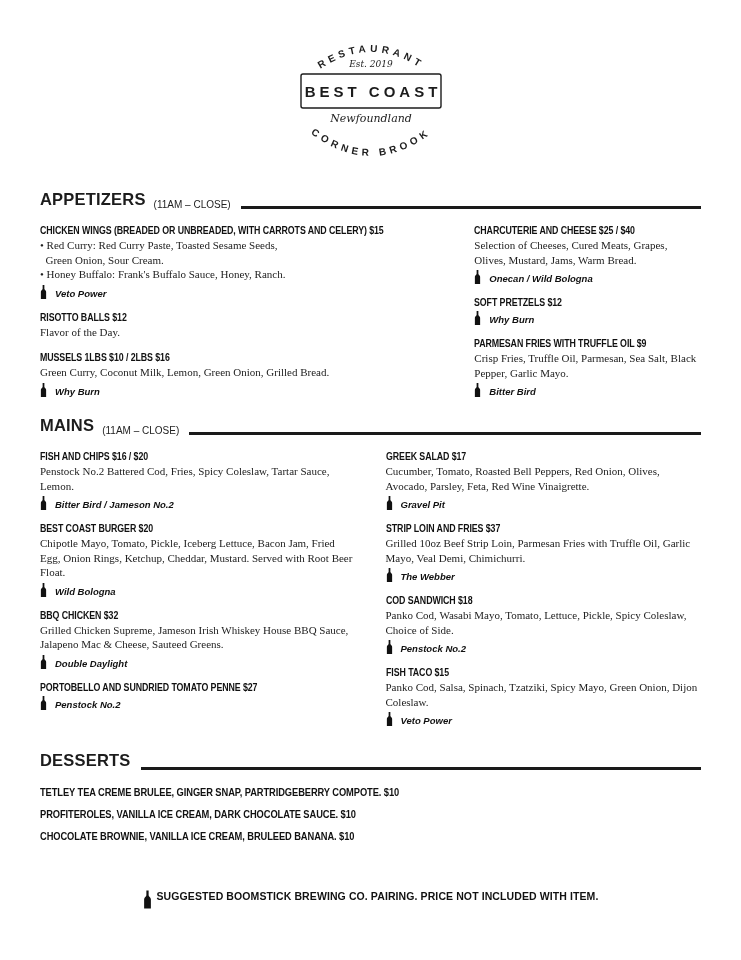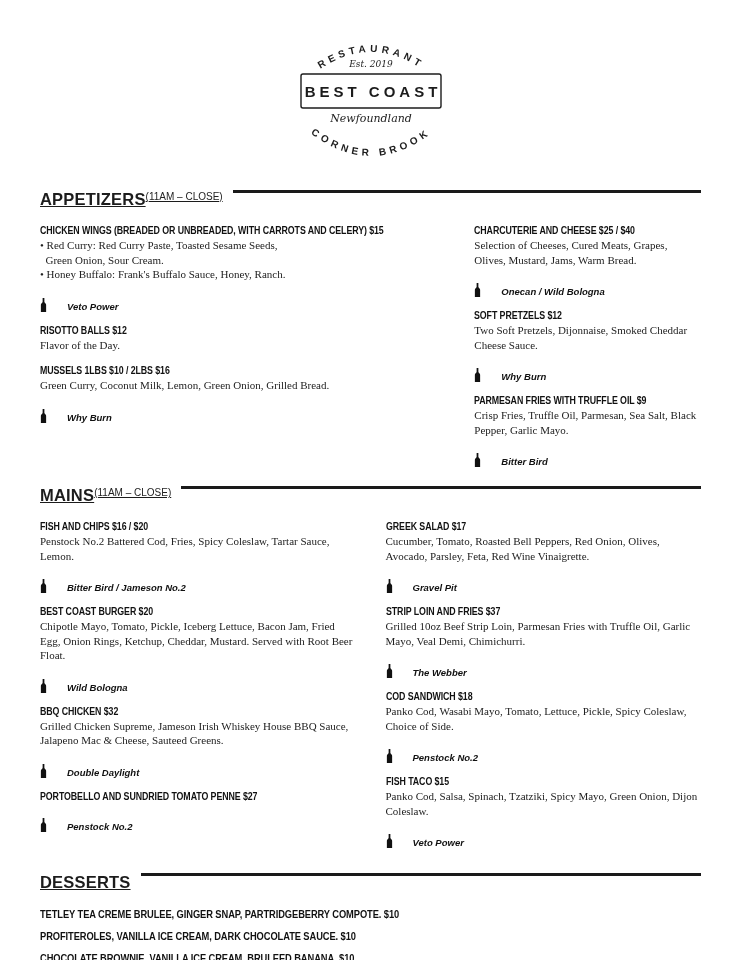--- a/index.html
+++ b/index.html
@@ -19,35 +19,35 @@
   
   .logo-wrap { text-align:center; margin-bottom:8px; }
   .logo { display:inline-block; }
   .arc-text { font-size:10px; font-weight:600; letter-spacing:4px; fill:#1c1c1c; }
   .est-text { font-family:"DejaVu Serif", serif; font-style:italic; font-size:9px; fill:#1c1c1c; }
   .logo-box { fill:none; stroke:#1c1c1c; stroke-width:1.4; }
   .name-text { font-size:15px; font-weight:700; letter-spacing:4px; fill:#1c1c1c; }
   .region-text { font-family:"DejaVu Serif", serif; font-style:italic; font-size:11px; fill:#1c1c1c; }
 
   
-  .section-header { display:flex; align-items:flex-start; margin:6px 0 16px 0;text-decoration:underline; }
+  .section-header { display:flex; align-items:flex-end; margin:6px 0 16px 0; }
   .section-title { font-size:16.5px; font-weight:700; letter-spacing:.2px; }
-  .section-hours { font-size:10px; margin-left:0; color:#222; position:relative; top:1px; }
+  .section-hours { font-size:10px; margin-left:8px; color:#222; position:relative; top:1px; }
   .rule { flex:1; height:3px; background:#1a1a1a; margin-left:10px; }
 
   
   .columns { display:grid; grid-template-columns:1fr 1fr; column-gap:30px; }
   .item { margin-bottom:13px; }
   .item-title {
     font-weight:700; font-size:10.4px; letter-spacing:-.1px;
     white-space:nowrap; transform:scaleX(.85); transform-origin:0 50%;
     margin-bottom:2px; color:#111;
   }
   .item-desc { font-size:11px; line-height:1.32; white-space:pre-wrap; color:#222;font-family:Liberation Serif, serif; }
-  .pairing { display:flex; align-items:flex-end; gap:20px; margin-top:16px; }
+  .pairing { display:flex; align-items:flex-end; gap:8px; margin-top:3px; }
   .bottle { width:7px; height:14px; fill:#111; flex:none; }
   .pairing-text { font-style:italic; font-size:9.5px; font-weight:600; color:#111; }
 
   
   .desserts-section { margin-top:12px; }
   .dessert-line {
     font-weight:700; font-size:10.6px; letter-spacing:-.1px;
     white-space:nowrap; transform:scaleX(.88); transform-origin:0 50%;
     margin-bottom:10px; color:#111;
   }
@@ -124,21 +124,20 @@
           <div class="pairing">
             <svg class="bottle" viewBox="0 0 8 16">
                 <path d="M3 0 H5 V4.3 C5 5.6 7 6.1 7 7.8 V16 H1 V7.8 C1 6.1 3 5.6 3 4.3 Z"></path>
               </svg>
             <span class="pairing-text">Onecan / Wild Bologna</span>
           </div>
         </div>
 
         <div class="item">
           <div class="item-title">SOFT PRETZELS $12</div>
-          <div class="item-desc">Two Soft Pretzels, Dijonnaise, Smoked Cheddar Cheese Sauce.</div>
           <div class="pairing">
             <svg class="bottle" viewBox="0 0 8 16">
                 <path d="M3 0 H5 V4.3 C5 5.6 7 6.1 7 7.8 V16 H1 V7.8 C1 6.1 3 5.6 3 4.3 Z"></path>
               </svg>
             <span class="pairing-text">Why Burn</span>
           </div>
         </div>
 
         <div class="item">
           <div class="item-title">PARMESAN FRIES WITH TRUFFLE OIL $9</div>

